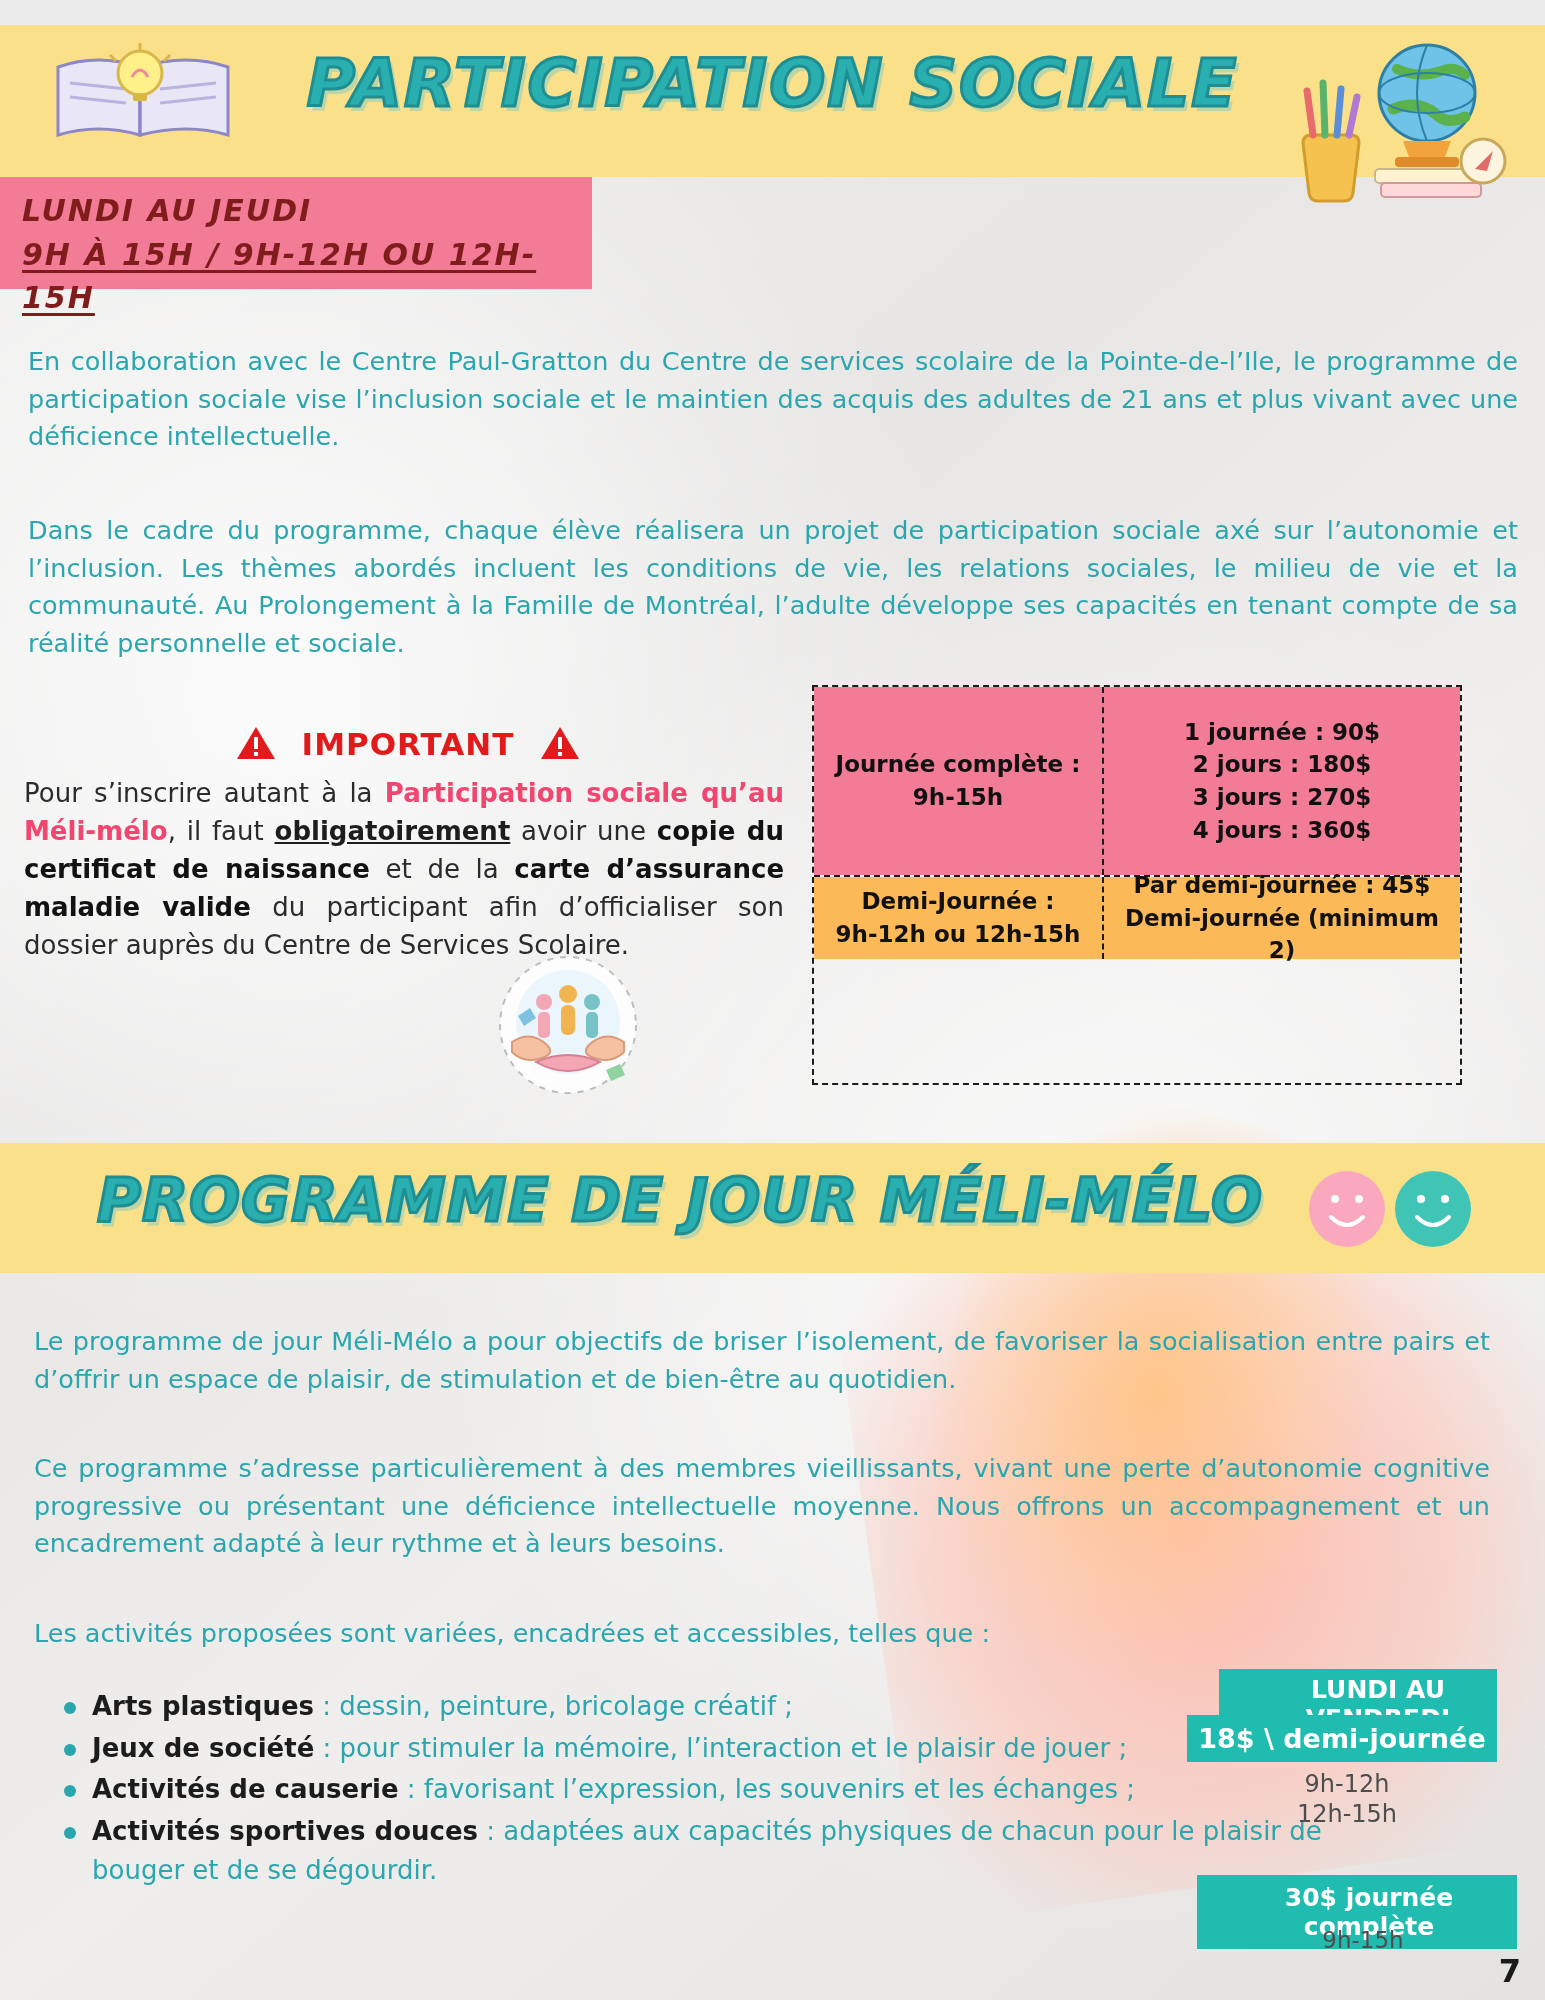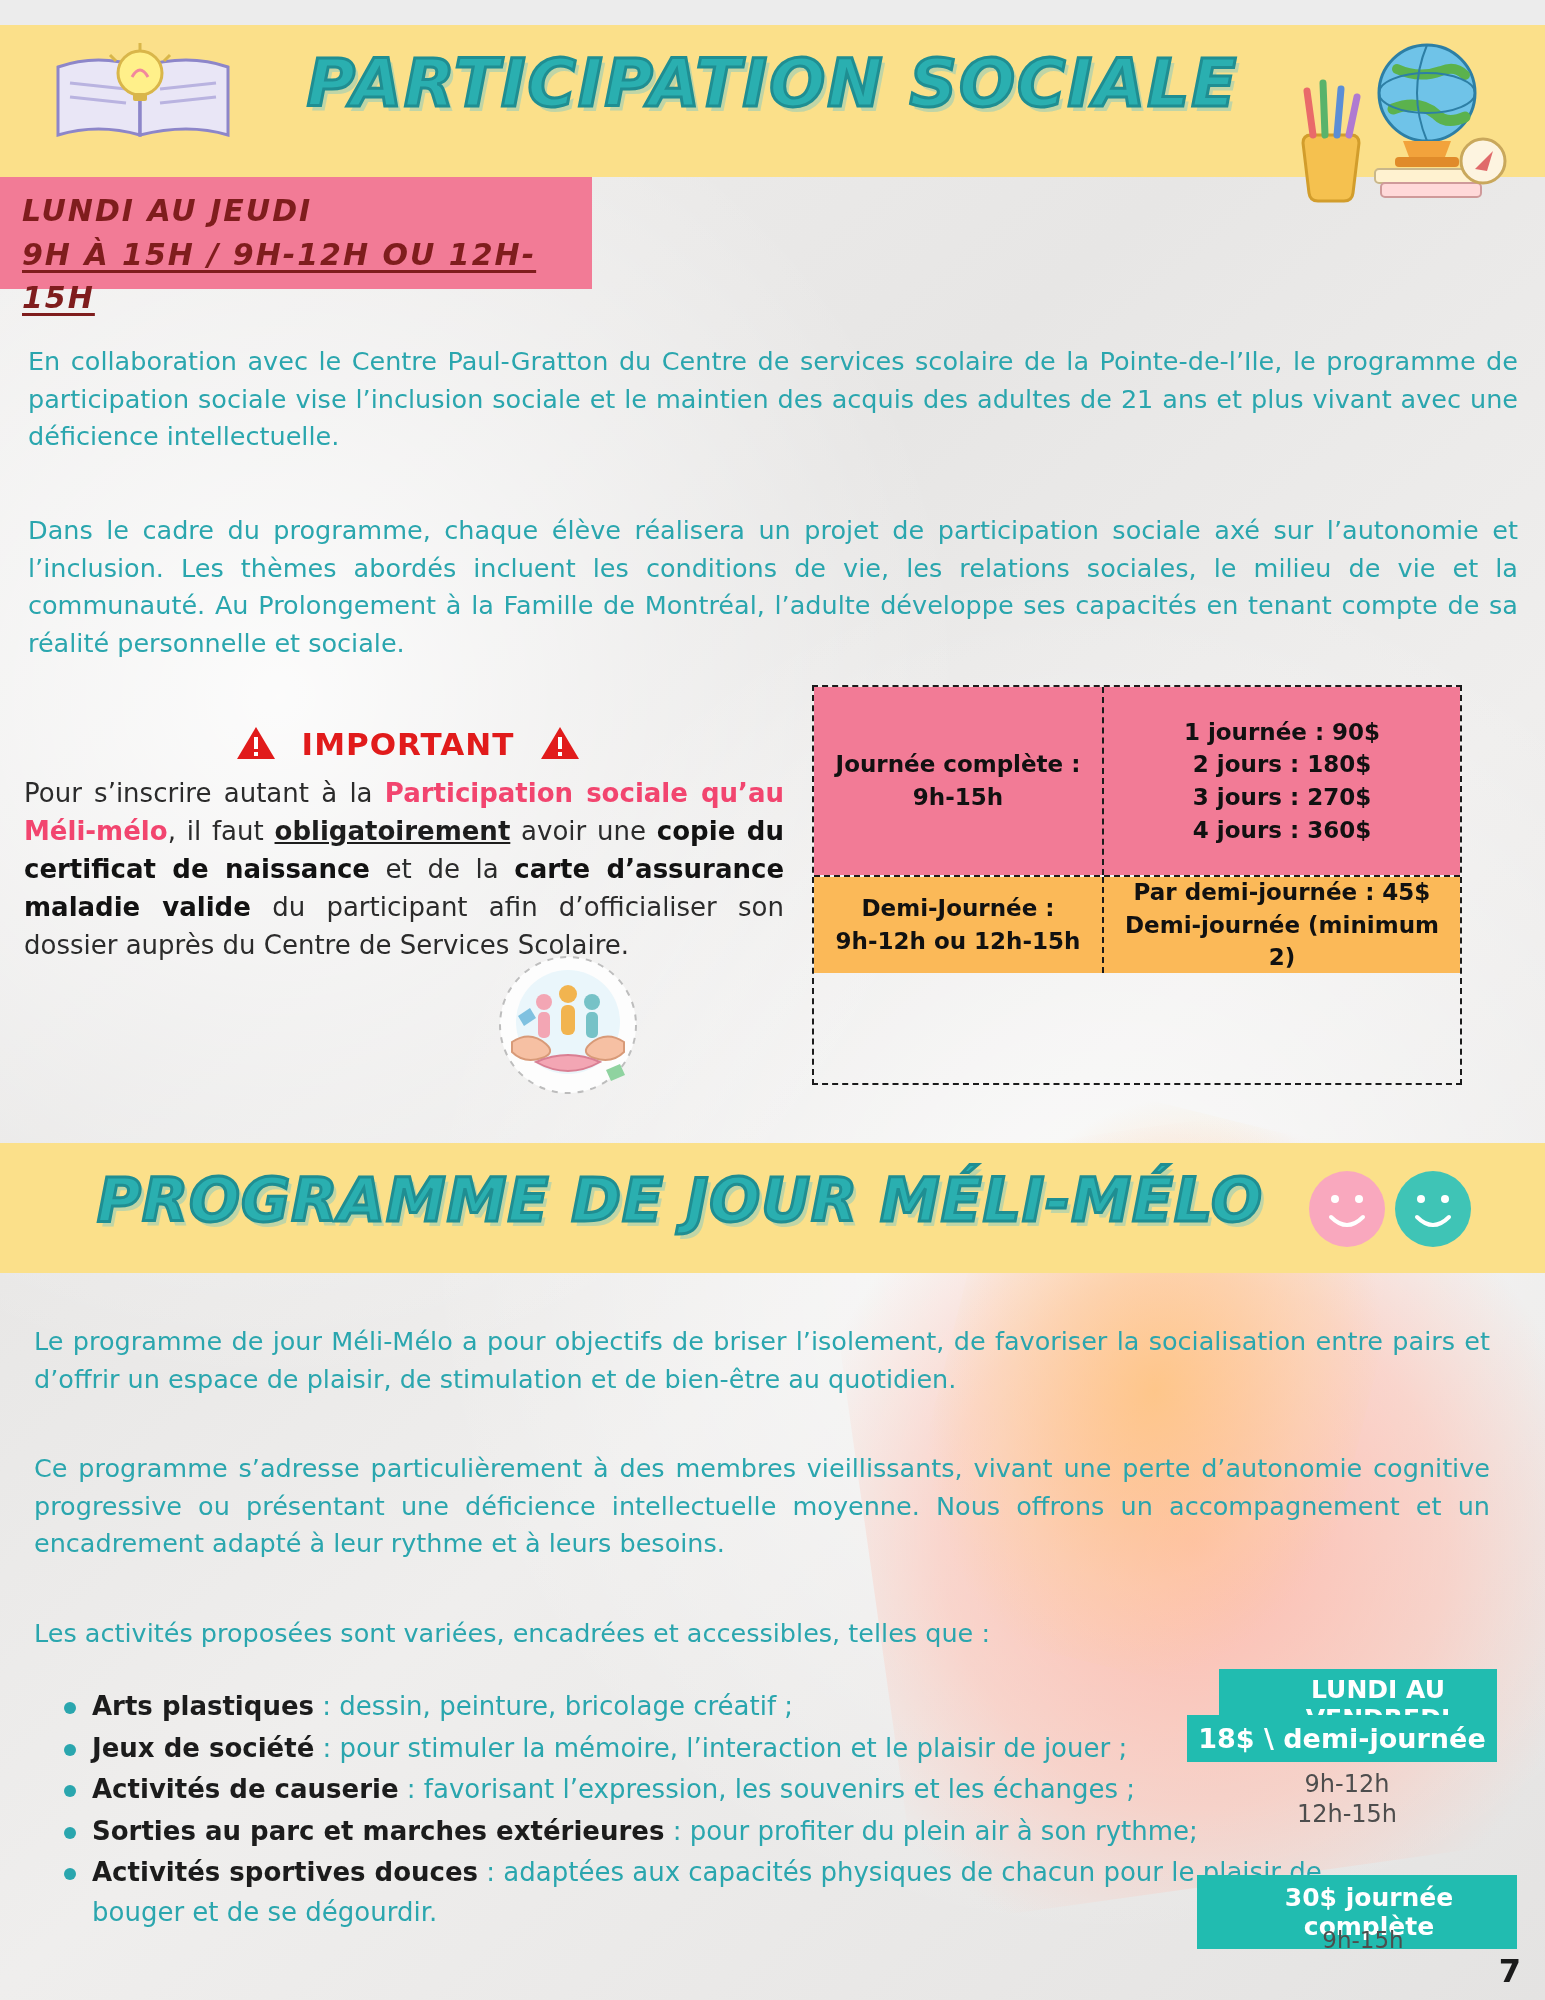--- a/index.html
+++ b/index.html
@@ -100,21 +100,21 @@
     border:2px dashed #1b1b1b;
   }
   .pt-row { display:flex; width:100%; }
   .pt-cell {
     display:flex; align-items:center; justify-content:center; text-align:center;
     font-size:23px; font-weight:bold; color:#111; line-height:1.42; padding:6px 8px;
   }
   .pt-row-1 { height:188px; }
   .pt-row-1 .c1 { width:290px; background:#f27b96; border-right:2px dashed #1b1b1b; }
   .pt-row-1 .c2 { width:356px; background:#f27b96; }
-  .pt-row-2 { height:98px; border-top:2px dashed #1b1b1b; }
+  .pt-row-2 { height:84px; border-top:2px dashed #1b1b1b; }
   .pt-row-2 .c1 { width:290px; background:#fbb958; border-right:2px dashed #1b1b1b; }
   .pt-row-2 .c2 { width:356px; background:#fbb958; }
   .pt-row-3 { height:110px; border-top:2px dashed #1b1b1b; }
   .pt-row-3 .c1 { width:646px; background:#25bdb1; }
 
   
   .band-yellow-2 {
     position:absolute; left:0; top:1118px; width:1545px; height:130px;
     background:#fbe08a;
   }
@@ -316,23 +316,20 @@
     <li>
       <b>Arts plastiques</b><span> : dessin, peinture, bricolage créatif ;</span>
     </li>
     <li>
       <b>Jeux de société</b><span> : pour stimuler la mémoire, l’interaction et le plaisir de jouer ;</span>
     </li>
     <li>
       <b>Activités de causerie</b><span> : favorisant l’expression, les souvenirs et les échanges  ;</span>
     </li>
     <li>
-      <b>Sorties au parc et marches extérieures</b><span> : pour profiter du plein air à son rythme;</span>
-    </li>
-    <li>
       <b>Activités sportives douces</b><span> : adaptées aux capacités physiques de chacun pour le plaisir de bouger et de se dégourdir.</span>
     </li>
   </ul>
 
   <div class="badge-top" style="right: 48px; top: 1644px; bottom: auto; padding-left: 44px;">LUNDI AU VENDREDI</div>
   <div class="badge-mid" style="right: 48px; top: 1690px; bottom: auto;">18$ \ demi-journée</div>
   <div class="badge-sub" style="white-space: pre-line; right: 78px; top: 1744px; bottom: auto;">9h-12h
 12h-15h</div>
   <div class="badge-bottom" style="right: 28px; top: 1850px; bottom: auto; padding-left: 28px;">30$ journée complète</div>
   <div class="badge-bottom-sub" style="right: 92px; top: 1902px; bottom: auto;">9h-15h</div>

